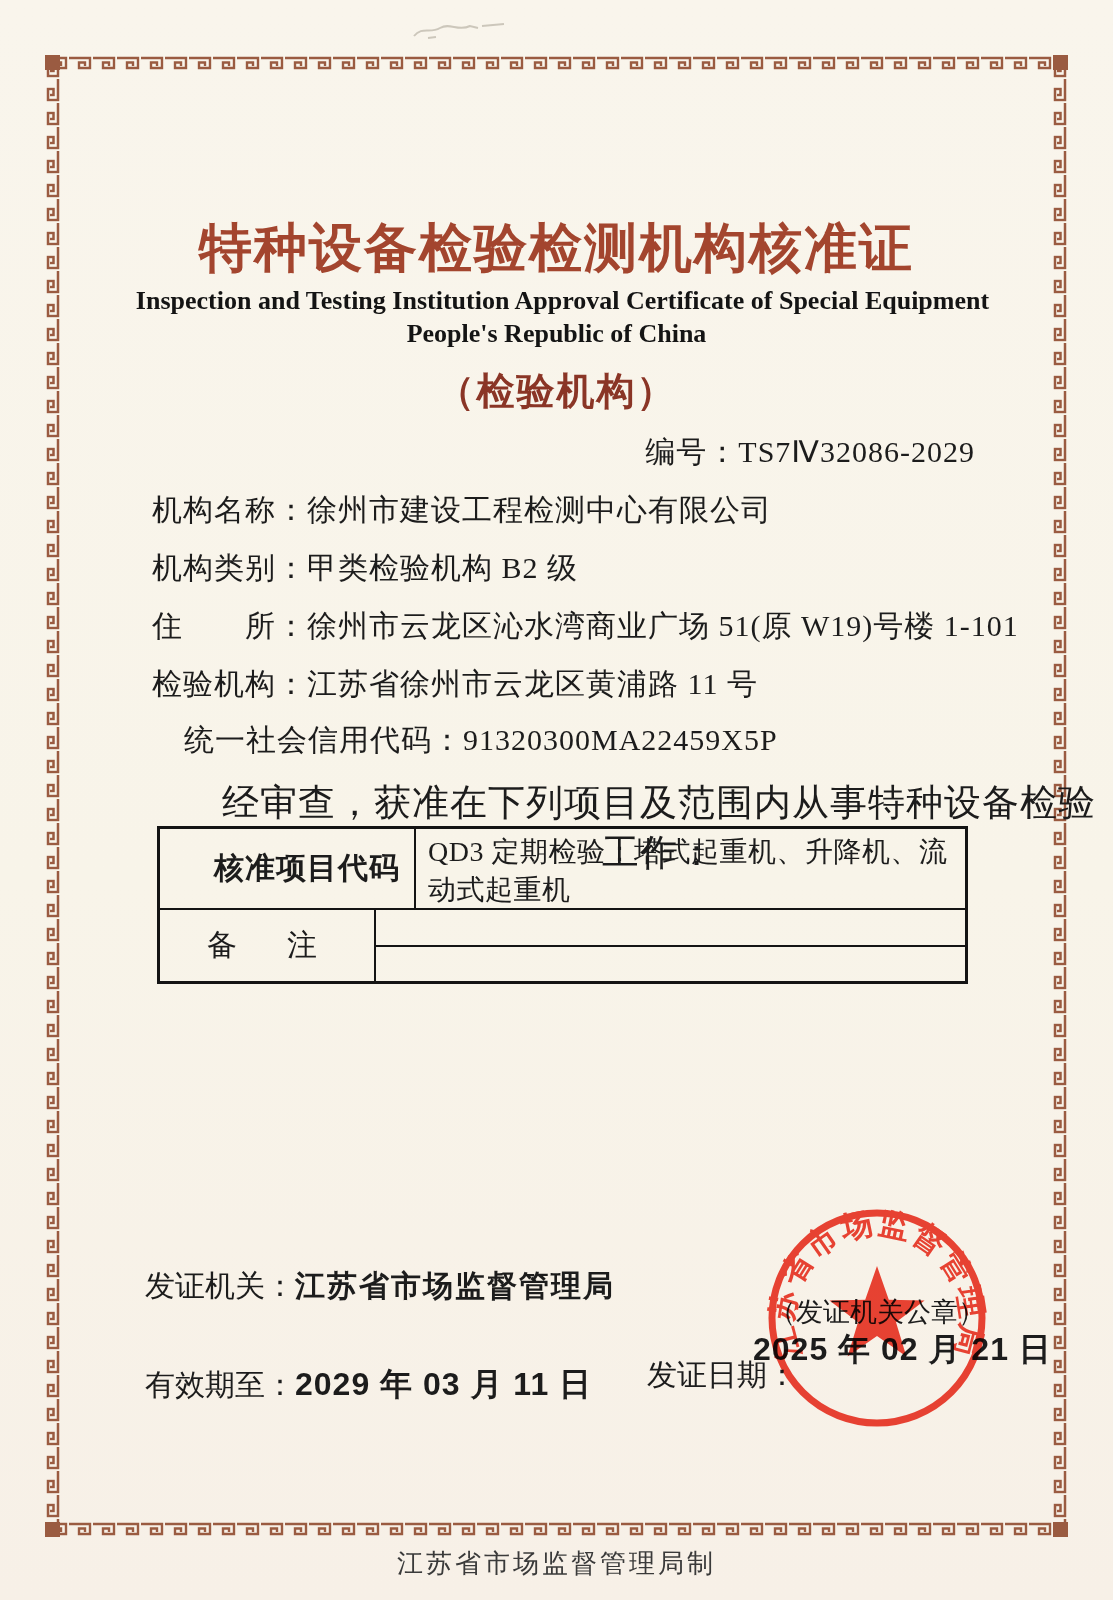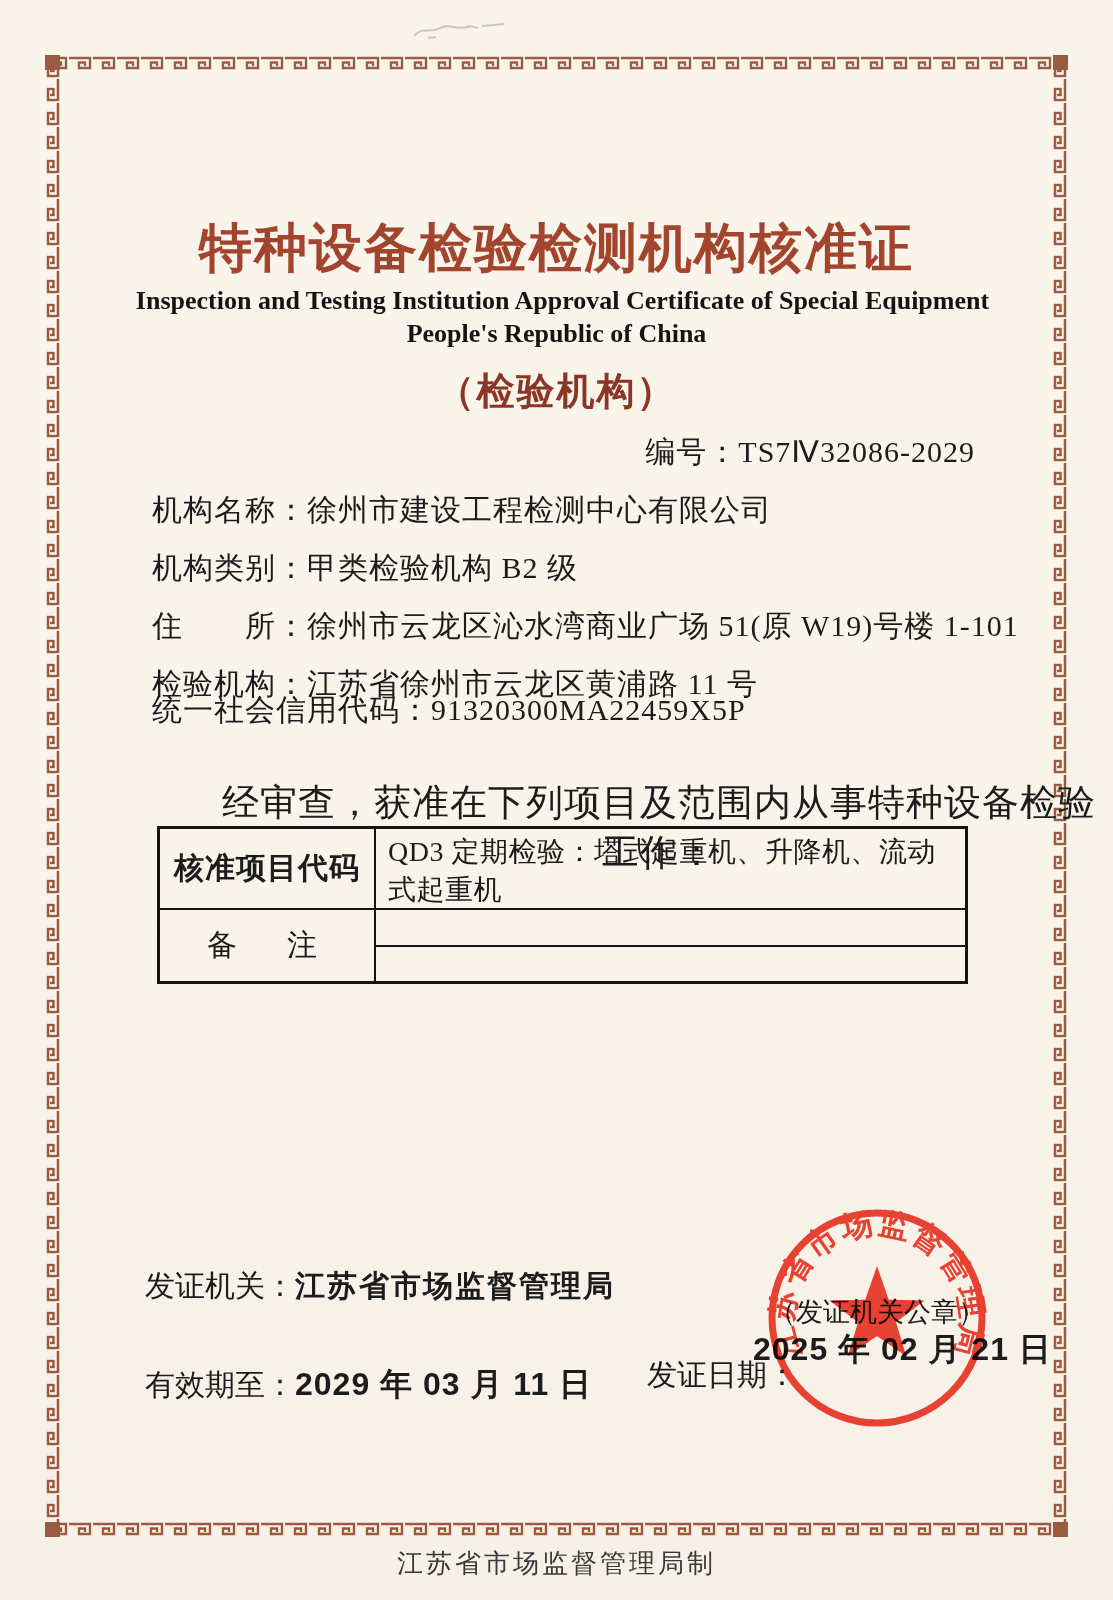--- a/index.html
+++ b/index.html
@@ -67,31 +67,31 @@
     letter-spacing: 1px;
   }
   .serial-row .val { font-family: "Liberation Serif", serif; }
 
   
   .field { left: 152px; font-size: 30px; letter-spacing: 1px; white-space: nowrap; }
   .f0 { top: 490px; }
   .f1 { top: 548px; }
   .f2 { top: 606px; }
   .f3 { top: 664px; }
-  .f4 { top: 690px; }
+  .f4 { top: 720px; margin-left: 32px; }
   .approval-intro { left: 205px; top: 778px; font-size: 37px; letter-spacing: 1px; text-align: center; }
 
   
   .approval-table {
     left: 157px; top: 826px;
     width: 811px; height: 158px;
     border: 3px solid #141414;
     display: flex; flex-direction: column;
   }
-  .t-row1 { display: flex; height: 81px; border-bottom: 2px solid #141414; }
+  .t-row1 { display: flex; height: 81px; border-bottom: 2px solid #141414; padding-left: 40px; }
   .t-row2 { display: flex; flex: 1; }
   .t-cell-label {
     width: 216px; flex: 0 0 216px;
     border-right: 2px solid #141414;
     display: flex; align-items: center; justify-content: center;
     font-size: 30px; font-weight: 700;
     letter-spacing: 1px;
   }
   .t-cell-label.remark { font-weight: 400; letter-spacing: 10px; }
   .t-cell-content {

